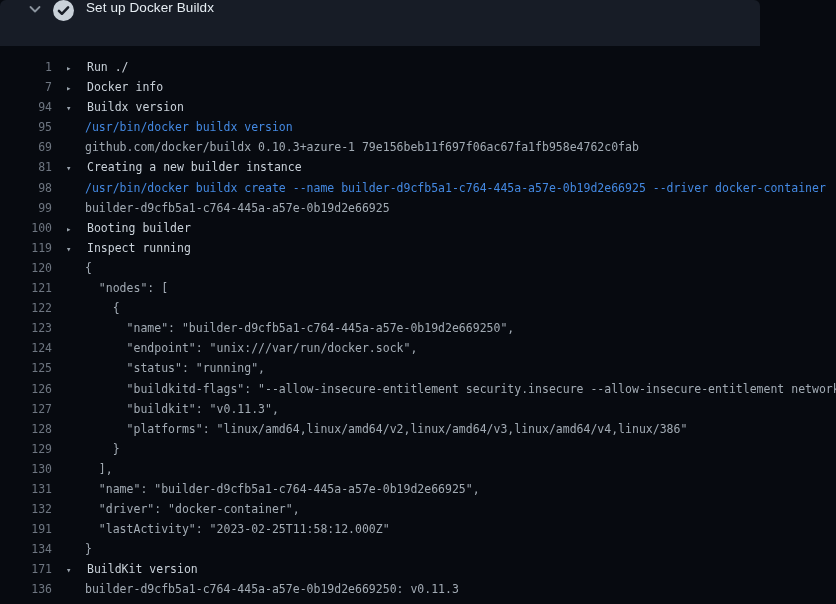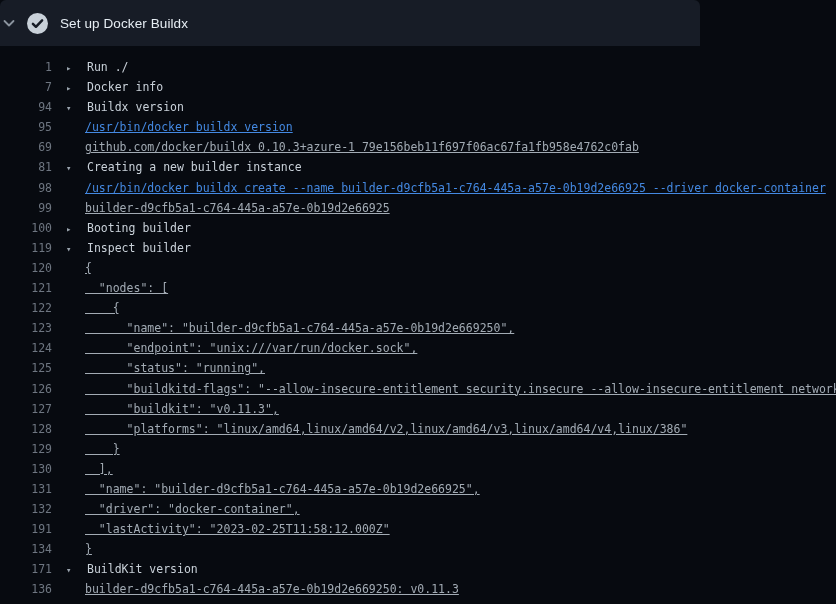--- a/index.html
+++ b/index.html
@@ -2,46 +2,46 @@
 <html><head>
 <meta charset="utf-8">
 <style>
   html,body{margin:0;padding:0;}
   body{
     width:836px;height:604px;overflow:hidden;
     background:#070a10;
     font-family:"DejaVu Sans Mono","Liberation Mono",monospace;
   }
   .step-header{
-    height:46px;width:700px;box-sizing:border-box;
+    height:46px;width:760px;box-sizing:border-box;
     background:#171c26;
     border-radius:6px 6px 0 0;
-    display:flex;align-items:center;
-    padding-left:0;
+    display:flex;align-items:flex-start;
+    padding-left:26px;
   }
   .chev{width:18px;height:18px;display:flex;align-items:center;justify-content:center;margin-right:9px;cursor:pointer;}
   .check-wrap{width:21px;height:21px;margin-right:12px;}
   .step-title{
     font-family:"Liberation Sans","DejaVu Sans",sans-serif;
     font-size:13.5px;color:#e6edf3;letter-spacing:.1px;
   }
   .log-area{
     padding-top:11px;
     width:836px;overflow:hidden;
   }
   .row{
     display:flex;height:20.1px;line-height:20.1px;
     font-size:11.5px;white-space:pre;overflow:hidden;
   }
   .num{
     flex:none;width:52px;text-align:right;color:#6e7681;
     -webkit-user-select:none;user-select:none;cursor:pointer;
   }
   .line{margin-left:14px;white-space:pre;}
-  .line.plain{margin-left:33px;text-decoration:underline;}
+  .line.plain{margin-left:33px;}
   .toggle{display:inline-block;width:13px;color:#9aa4ae;font-size:9px;cursor:pointer;}
   .grp{color:#c9d1d9;cursor:pointer;margin-left:8px;}
   .cmd{color:#4489e2;}
   .out{color:#a2abb4;text-align:center;}
 </style>
 </head>
 <body>
 
 <div class="step-header">
   <span class="chev">
@@ -61,21 +61,21 @@
 <div class="log-area">
     <div class="row"><span class="num">1</span><span class="line"><span class="toggle">▸</span><span class="grp">Run ./</span></span></div>
     <div class="row"><span class="num">7</span><span class="line"><span class="toggle">▸</span><span class="grp">Docker info</span></span></div>
     <div class="row"><span class="num">94</span><span class="line"><span class="toggle">▾</span><span class="grp">Buildx version</span></span></div>
     <div class="row"><span class="num">95</span><span class="line plain cmd">/usr/bin/docker buildx version</span></div>
     <div class="row"><span class="num">69</span><span class="line plain out">github.com/docker/buildx 0.10.3+azure-1 79e156beb11f697f06ac67fa1fb958e4762c0fab</span></div>
     <div class="row"><span class="num">81</span><span class="line"><span class="toggle">▾</span><span class="grp">Creating a new builder instance</span></span></div>
     <div class="row"><span class="num">98</span><span class="line plain cmd">/usr/bin/docker buildx create --name builder-d9cfb5a1-c764-445a-a57e-0b19d2e66925 --driver docker-container</span></div>
     <div class="row"><span class="num">99</span><span class="line plain out">builder-d9cfb5a1-c764-445a-a57e-0b19d2e66925</span></div>
     <div class="row"><span class="num">100</span><span class="line"><span class="toggle">▸</span><span class="grp">Booting builder</span></span></div>
-    <div class="row"><span class="num">119</span><span class="line"><span class="toggle">▾</span><span class="grp">Inspect builder</span></span></div>
+    <div class="row"><span class="num">119</span><span class="line"><span class="toggle">▾</span><span class="grp">Inspect running</span></span></div>
     <div class="row"><span class="num">120</span><span class="line plain out">{</span></div>
     <div class="row"><span class="num">121</span><span class="line plain out">  "nodes": [</span></div>
     <div class="row"><span class="num">122</span><span class="line plain out">    {</span></div>
     <div class="row"><span class="num">123</span><span class="line plain out">      "name": "builder-d9cfb5a1-c764-445a-a57e-0b19d2e669250",</span></div>
     <div class="row"><span class="num">124</span><span class="line plain out">      "endpoint": "unix:///var/run/docker.sock",</span></div>
     <div class="row"><span class="num">125</span><span class="line plain out">      "status": "running",</span></div>
     <div class="row"><span class="num">126</span><span class="line plain out">      "buildkitd-flags": "--allow-insecure-entitlement security.insecure --allow-insecure-entitlement network</span></div>
     <div class="row"><span class="num">127</span><span class="line plain out">      "buildkit": "v0.11.3",</span></div>
     <div class="row"><span class="num">128</span><span class="line plain out">      "platforms": "linux/amd64,linux/amd64/v2,linux/amd64/v3,linux/amd64/v4,linux/386"</span></div>
     <div class="row"><span class="num">129</span><span class="line plain out">    }</span></div>

